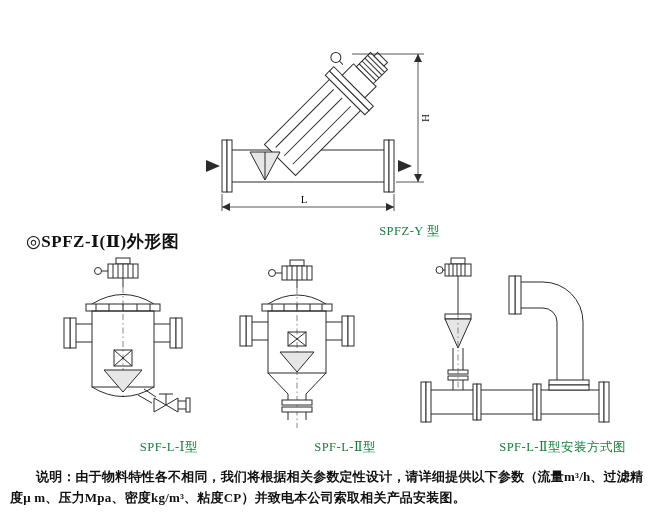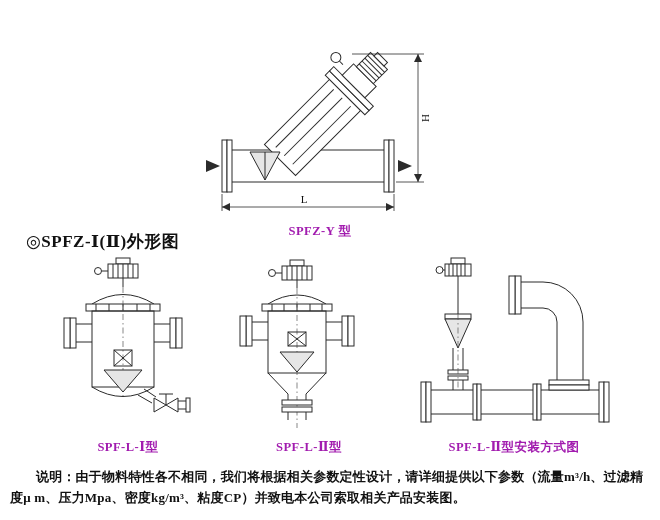--- a/index.html
+++ b/index.html
@@ -8,25 +8,24 @@
     background:#ffffff;
     font-family:"Liberation Serif","DejaVu Serif",serif;
     color:#111;
     position:relative;
     overflow:hidden;
   }
   .fig { position:absolute; }
   .caption {
     position:absolute;
     font-size:12.5px;
-    text-align:center;
+    text-align:right;
     letter-spacing:0.5px;
-    color:#a21caf;
+    color:#15803d;
     white-space:nowrap;
-    font-weight:bold;
   }
   .section-label {
     position:absolute;
     left:26px; top:230px;
     font-size:17px;
     font-weight:600;
     letter-spacing:0.5px;
   }
   .note {
     position:absolute;
@@ -267,15 +266,15 @@
     <rect class="fl" x="100" y="24" width="6" height="38"></rect>
     <rect class="fl" x="94" y="24" width="6" height="38"></rect>
   </g>
 </svg>
 
 <div class="section-label">◎SPFZ-Ⅰ(Ⅱ)外形图</div>
 
 <div class="caption" style="left:200px; top:223px; width:240px;">SPFZ-Y 型</div>
 <div class="caption" style="left:58px; top:439px; width:140px;">SPF-L-Ⅰ型</div>
 <div class="caption" style="left:242px; top:439px; width:134px;">SPF-L-Ⅱ型</div>
-<div class="caption" style="left:414px; top:439px; width:200px;">SPF-L-Ⅱ型安装方式图</div>
+<div class="caption" style="left:426px; top:439px; width:200px;">SPF-L-Ⅱ型安装方式图</div>
 
 <p class="note">说明：由于物料特性各不相同，我们将根据相关参数定性设计，请详细提供以下参数（流量m³/h、过滤精度μ m、压力Mpa、密度kg/m³、粘度CP）并致电本公司索取相关产品安装图。</p>
 
 </body></html>

